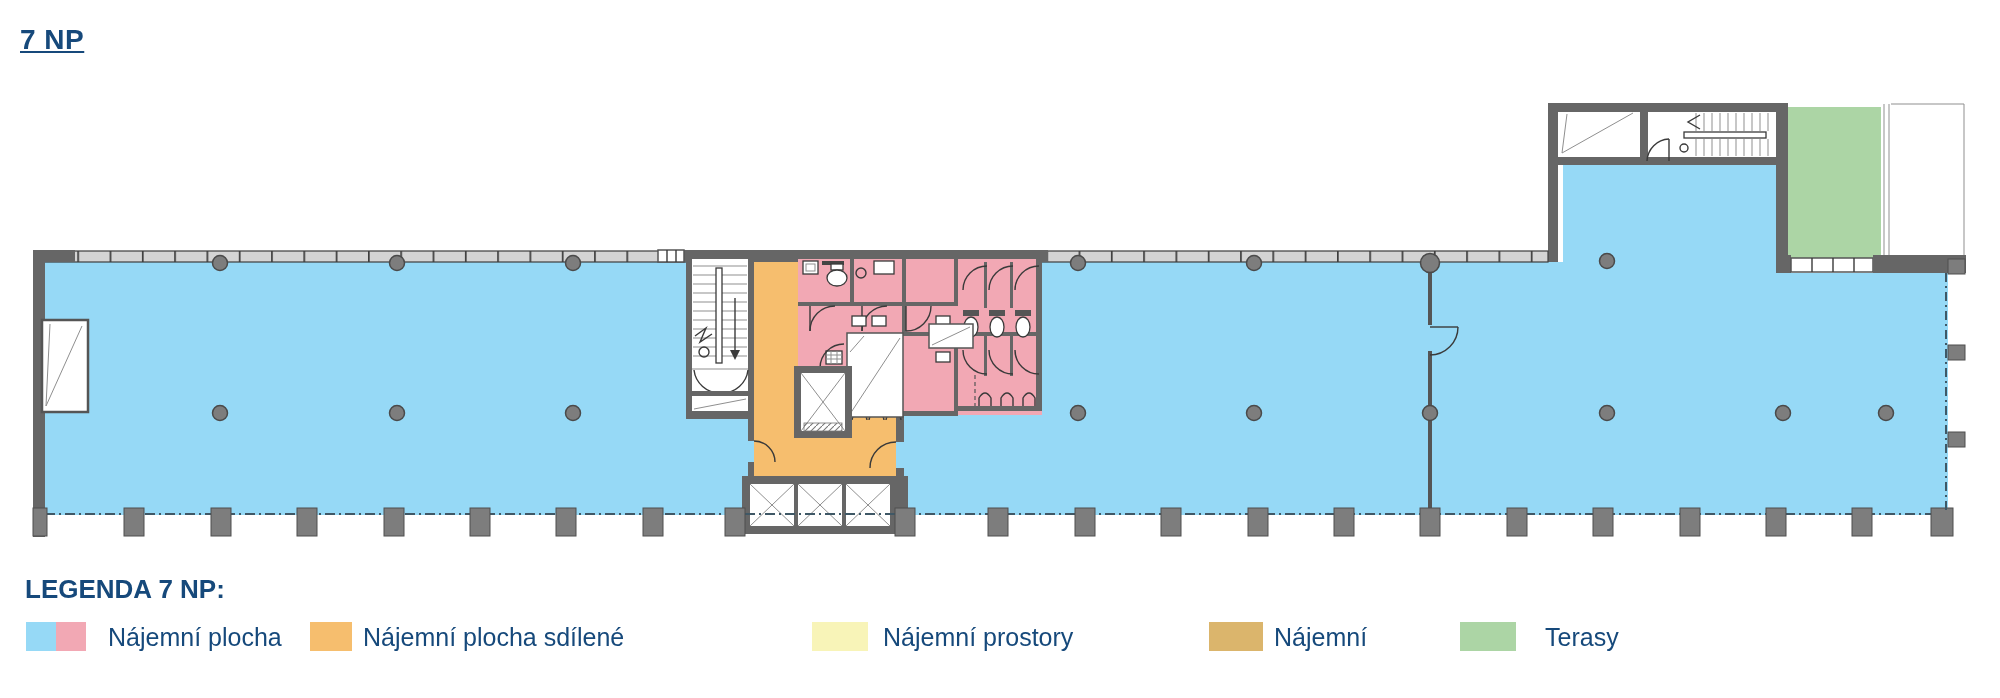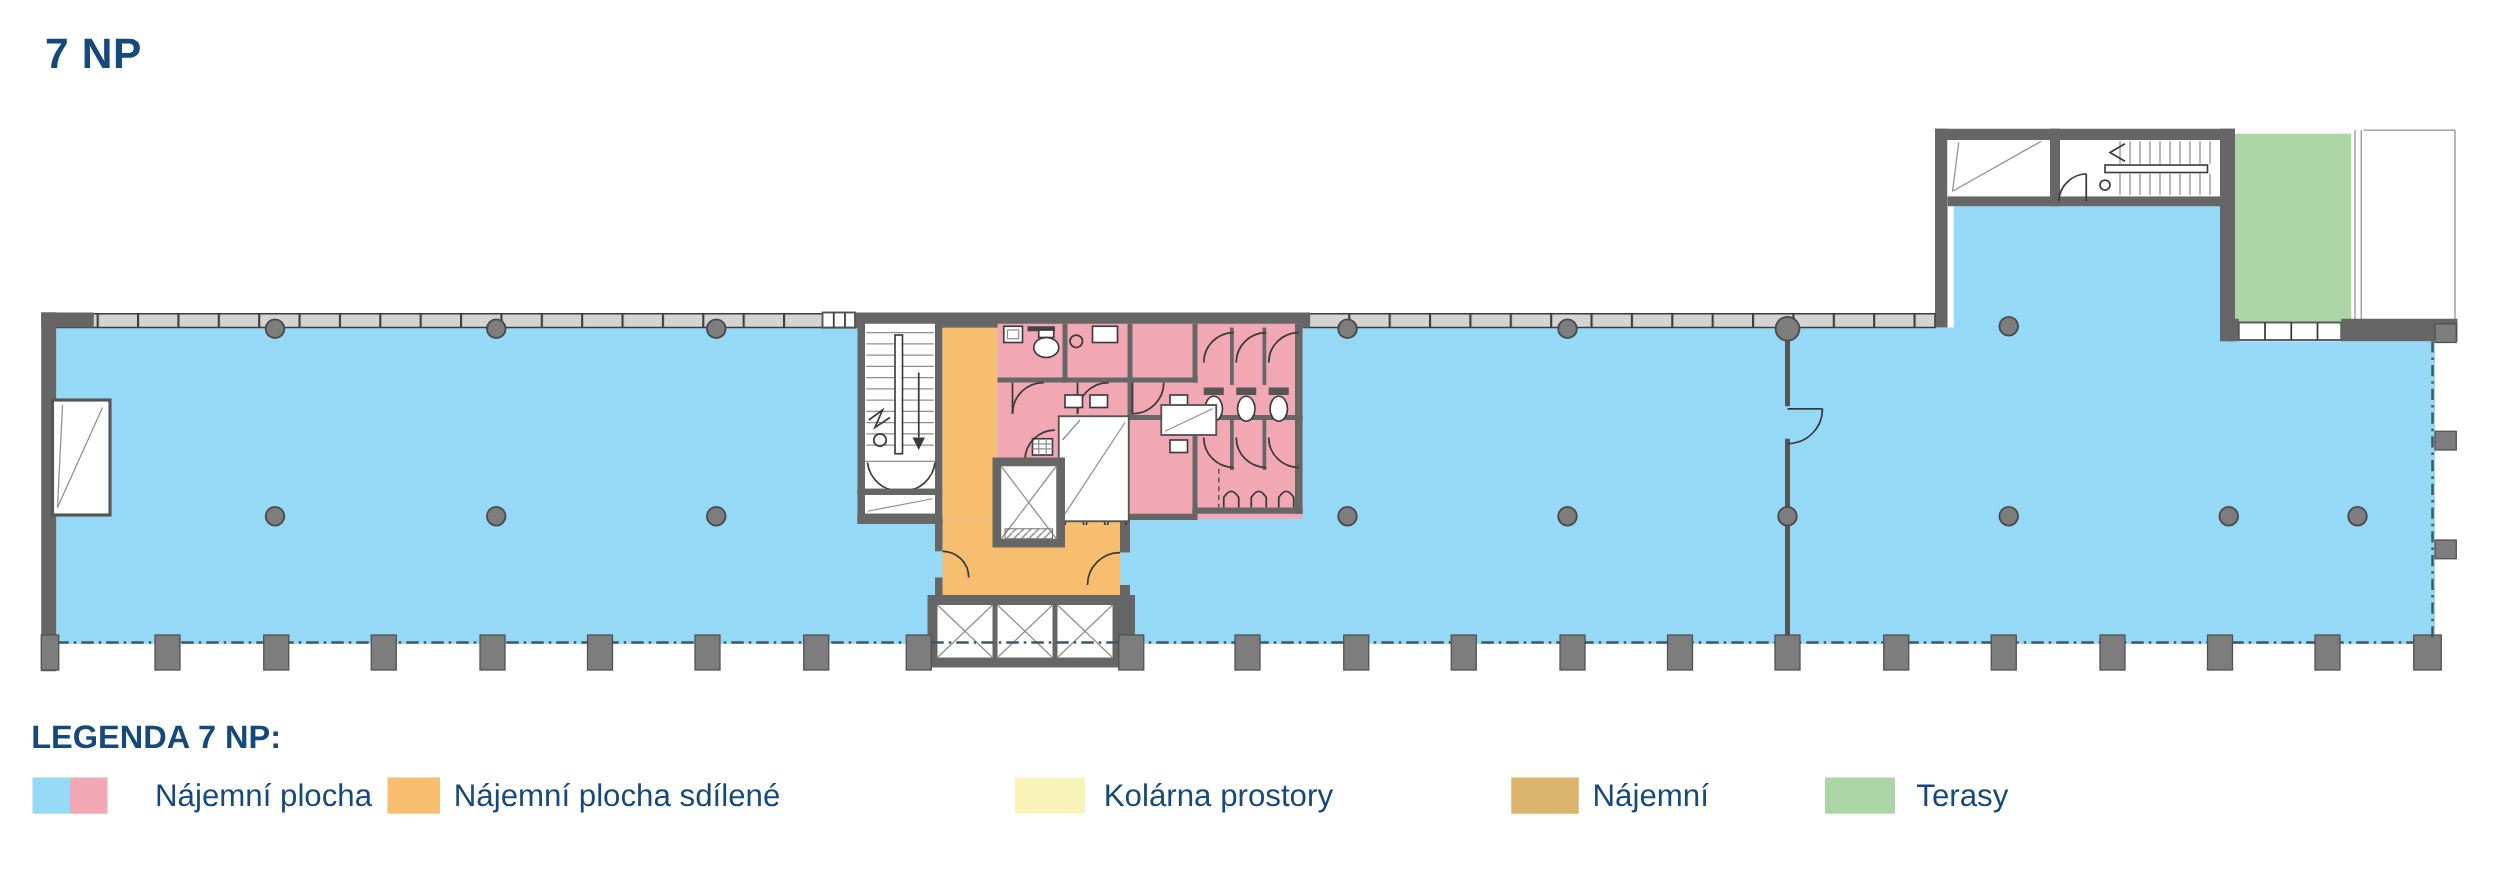--- a/index.html
+++ b/index.html
@@ -1,23 +1,24 @@
 <!DOCTYPE html>
 <html style="--rental-blue: #96D9F6; --rental-pink: #F2A8B4; --shared-orange: #F6BE6E; --common-yellow: #F8F4B8; --bike-tan: #DBB56C; --terrace-green: #ACD5A5; --wall-gray: #666666; --heading-navy: #16497B;"><head>
 <meta charset="utf-8">
 <style>
   html,body { margin:0; padding:0; background:#fff; }
   #stage {
     position:relative; width:2000px; height:698px; background:#ffffff;
     font-family:"Liberation Sans", sans-serif; overflow:hidden;
   }
   .title {
-    position:absolute; left:36px; top:24px;
-    font-size:34px; font-weight:bold; color:var(--heading-navy,#16497B);
+    position:absolute; left:20px; top:24px;
+    font-size:28px; font-weight:bold; color:var(--heading-navy,#16497B);
     letter-spacing:.5px;
+    text-decoration:underline;
   }
   #plan { position:absolute; left:0; top:0; }
   
   .ab { fill:var(--rental-blue,#96D9F6); }
   .ap { fill:var(--rental-pink,#F2A8B4); }
   .ao { fill:var(--shared-orange,#F6BE6E); }
   .ag { fill:var(--terrace-green,#ACD5A5); }
   .w  { fill:#666666; }
   .wh { fill:#ffffff; }
   .whs{ fill:#ffffff; stroke:#555; stroke-width:1.5; }
@@ -313,37 +314,37 @@
       <rect class="stub" x="1948" y="432" width="17" height="15"></rect>
     </g>
   </svg>
 
   <div>
     <div class="legend-title">LEGENDA 7 NP:</div>
 
     <div class="legend-item" style="left:26px;">
       <span class="swatch" style="left: 0px; width: 30px; background: rgb(150, 217, 246);"></span>
       <span class="swatch" style="left: 30px; width: 30px; background: rgb(242, 168, 180);"></span>
-      <span class="legend-label" style="left:98px;">Nájemní plocha</span>
+      <span class="legend-label" style="left:82px;">Nájemní plocha</span>
     </div>
 
     <div class="legend-item" style="left:310px;">
       <span class="swatch" style="left: 0px; width: 42px; background: rgb(246, 190, 110);"></span>
       <span class="legend-label" style="left:53px;">Nájemní plocha sdílené</span>
     </div>
 
     <div class="legend-item" style="left:812px;">
       <span class="swatch" style="left: 0px; width: 56px; background: rgb(248, 244, 184);"></span>
-      <span class="legend-label" style="left:71px;">Kolárna prostory</span>
+      <span class="legend-label" style="left:71px;">Nájemní prostory</span>
     </div>
 
     <div class="legend-item" style="left:1209px;">
       <span class="swatch" style="left: 0px; width: 54px; background: rgb(219, 181, 108);"></span>
       <span class="legend-label" style="left:65px;">Nájemní</span>
     </div>
 
     <div class="legend-item" style="left:1460px;">
       <span class="swatch" style="left: 0px; width: 56px; background: rgb(172, 213, 165);"></span>
-      <span class="legend-label" style="left:73px;">Terasy</span>
+      <span class="legend-label" style="left:85px;">Terasy</span>
     </div>
   </div>
 
 </div>
 
 </body></html>

